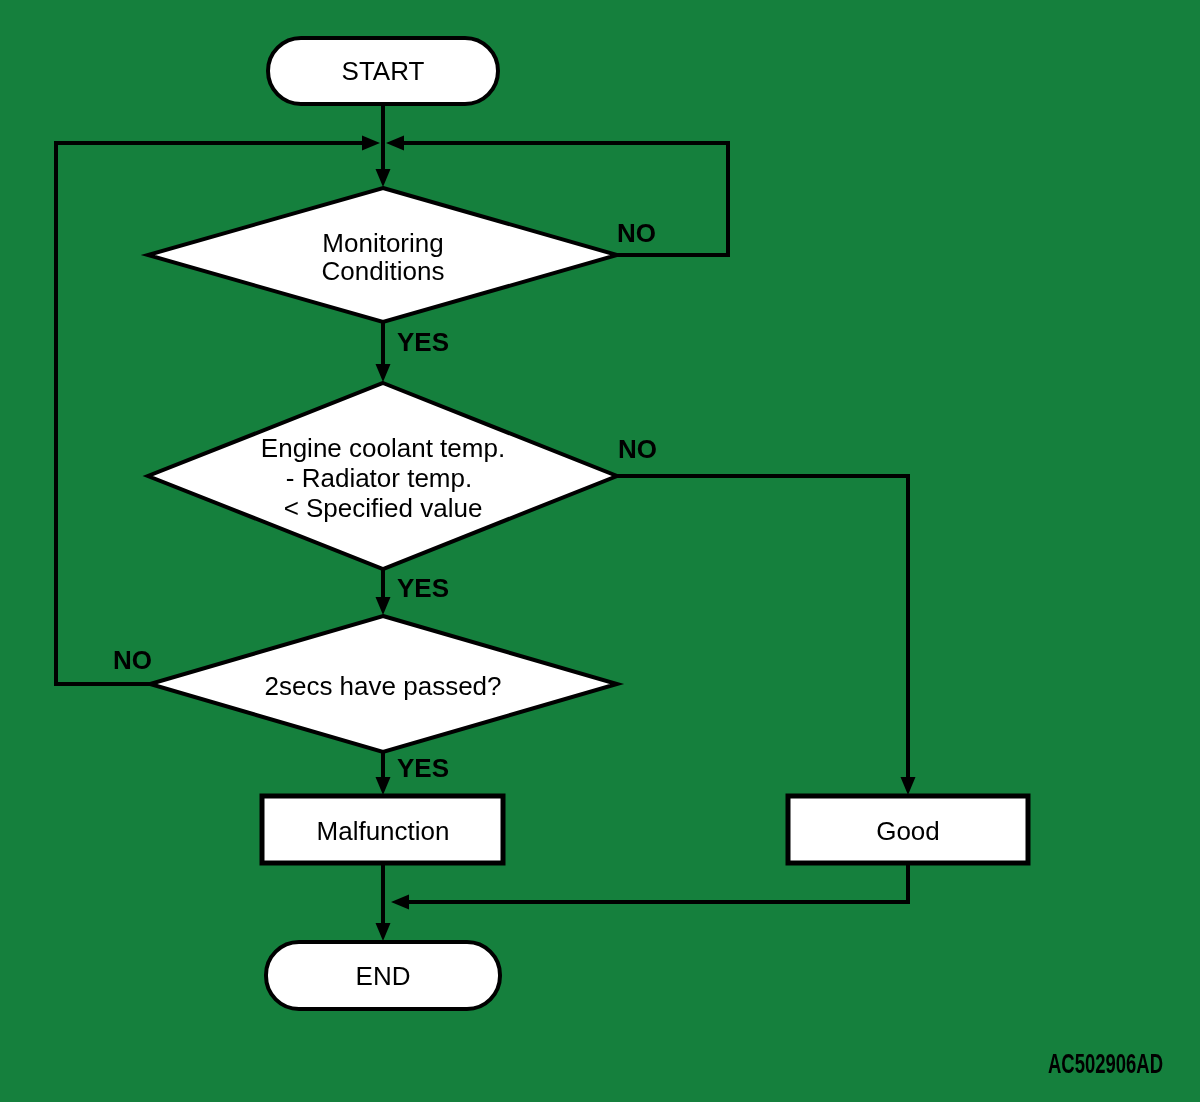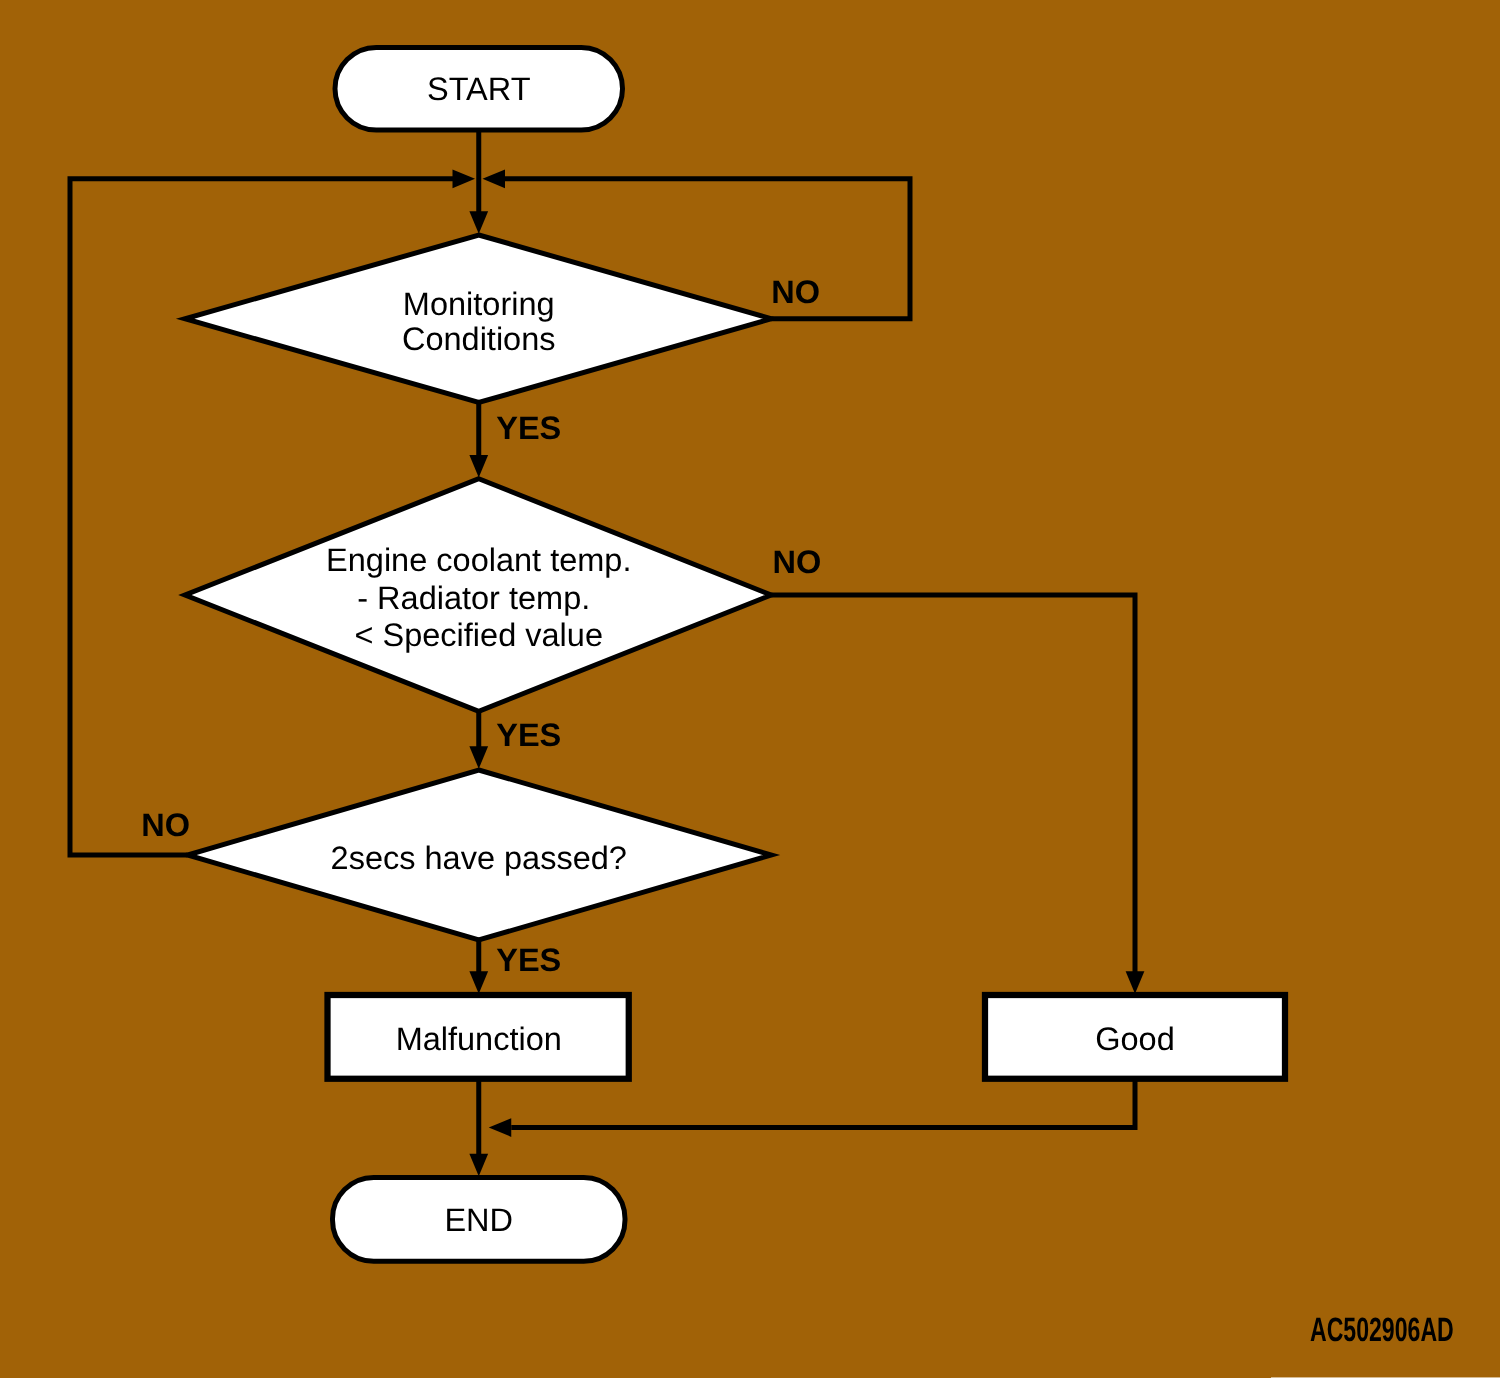--- a/index.html
+++ b/index.html
@@ -1,19 +1,19 @@
 <!DOCTYPE html>
 <html><head>
 <meta charset="utf-8">
 <style>
   html,body{margin:0;padding:0;background:#ffffff;}
   .stage{
     position:relative;
     width:1200px;height:1102px;
-    background:#a16207;
+    background:#15803d;
     font-family:"Liberation Sans", sans-serif;
     overflow:hidden;
   }
   svg{display:block;}
   .shape{fill:#ffffff;stroke:#000000;stroke-width:4;}
   .box{fill:#ffffff;stroke:#000000;stroke-width:5;}
   .edge{fill:none;stroke:#000000;stroke-width:4;stroke-linejoin:miter;}
   .arrow{fill:#000000;stroke:none;}
   .node-text{
     font-family:"Liberation Sans", sans-serif;

